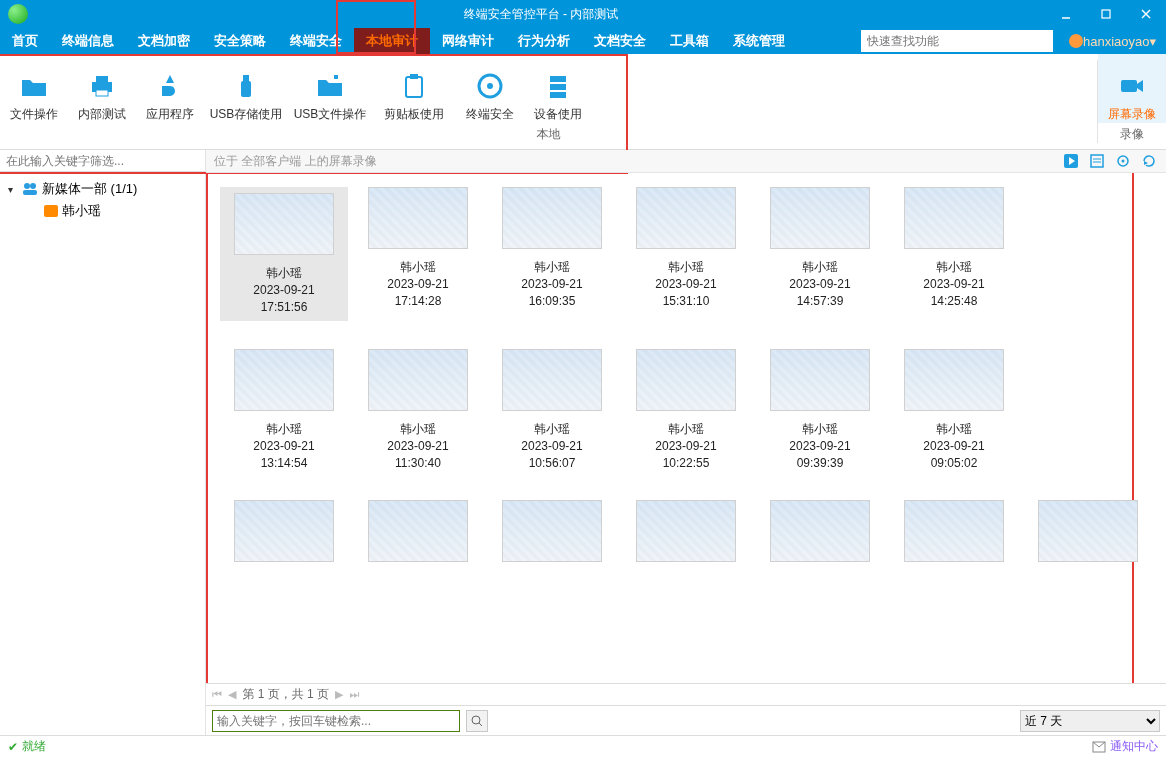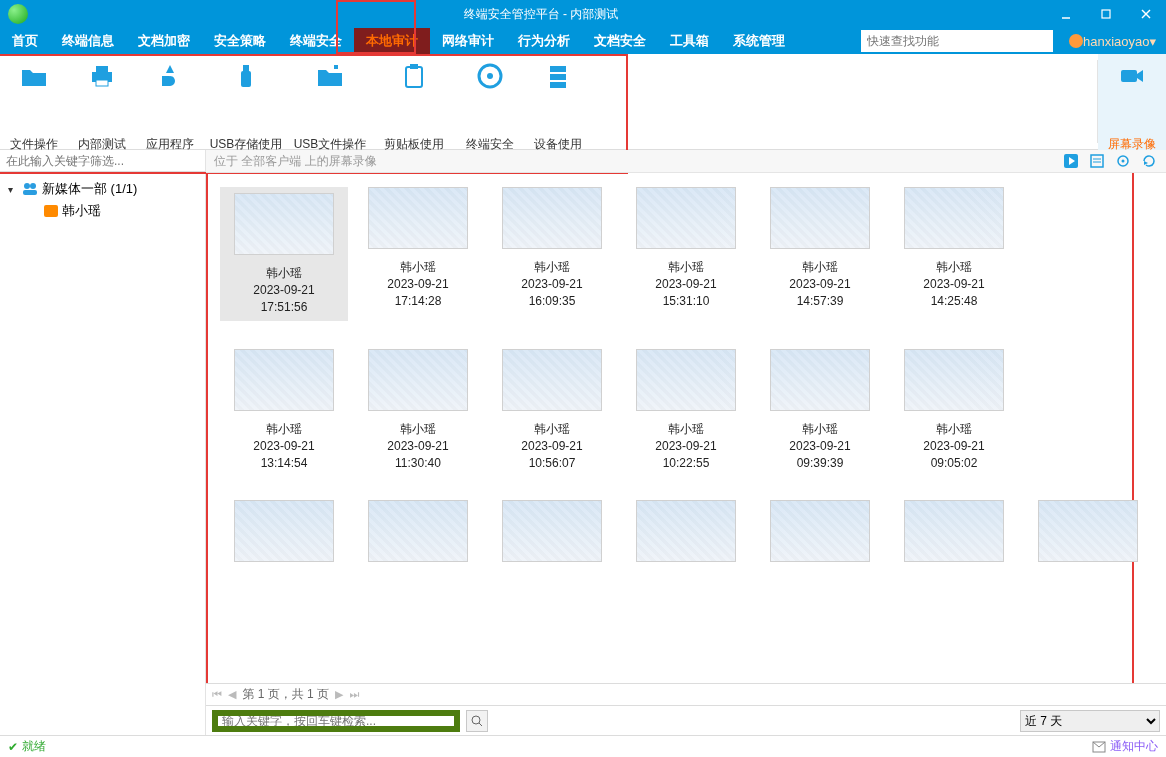--- a/index.html
+++ b/index.html
@@ -19,21 +19,21 @@
 .menubar .menu-item.active { background: #7f1d1d; color: #ff6a00; }
 .menubar .spacer { flex: 1; }
 .menubar .search-box { width: 192px; margin: 2px 6px; background: #fff; border: none; font-size: 12px; padding: 2px 6px; color: #888; }
 .menubar .user { display: flex; align-items: center; color: #ffd9b3; padding: 0 10px; cursor: pointer; }
 .menubar .user .avatar { width: 14px; height: 14px; background: #ff9a3c; border-radius: 50%; }
 
 
 .ribbon { height: 96px; background: #fff; display: flex; border-bottom: 1px solid #ddd; position: relative; }
 .ribbon .group { display: flex; flex-direction: column; }
 .ribbon .tools { display: flex; }
-.ribbon .tool { width: 68px; display: flex; flex-direction: column; align-items: center; padding-top: 6px; cursor: pointer; font-size: 12px; color: #333; gap: 40px; }
+.ribbon .tool { width: 68px; display: flex; flex-direction: column; align-items: center; padding-top: 16px; cursor: pointer; font-size: 12px; color: #333; }
 .ribbon .tool.wide { width: 84px; }
 .ribbon .tool .ico { width: 32px; height: 32px; color: #1f9fe0; display:flex; align-items:center; justify-content:center; }
 .ribbon .tool .lbl { margin-top: 4px; }
 .ribbon .tool.active { background: #e8f4fb; color: #ff6a00; }
 .ribbon .group-label { text-align: center; font-size: 12px; color: #666; padding: 3px 0; }
 .ribbon .divider { width: 1px; background: #e3e3e3; margin: 6px 0; }
 .red-box { border: 2px solid #e53935; position: absolute; pointer-events: none; }
 
 
 .body { display: flex; height: calc(757px - 28px - 26px - 96px - 22px); }
@@ -55,21 +55,21 @@
 .gallery { display: grid; grid-template-columns: repeat(7, 128px); gap: 28px 6px; padding: 14px 14px 4px 14px; }
 .card { width: 128px; display: flex; flex-direction: column; align-items: center; cursor: pointer; }
 .card .thumb { width: 100px; height: 62px; background: linear-gradient(180deg,#d7e6f5,#eef3f8); border: 1px solid #d0d0d0; filter: blur(0.3px); position: relative; }
 .card .thumb::after{content:"";position:absolute;inset:0;background:linear-gradient(45deg,rgba(255,255,255,.4) 0 25%,rgba(0,0,0,.06) 0 50%,rgba(255,255,255,.4) 0 75%,rgba(0,0,0,.06) 0);background-size:10px 10px;opacity:.25;}
 .card.selected { background: #e7e7e7; padding: 6px 0; }
 .card .cap { text-align: center; font-size: 12px; color: #222; margin-top: 10px; line-height: 1.4; }
 
 .pager { height: 22px; border-top: 1px solid #dcdcdc; display: flex; align-items: center; font-size: 12px; color: #666; padding: 0 6px; gap: 6px; }
 .pager .pg-btn { color: #bbb; cursor: pointer; font-size: 11px; }
 .searchrow { height: 30px; border-top: 1px solid #dcdcdc; display: flex; align-items: center; padding: 3px 6px; gap: 6px; }
-.searchrow .kw { flex: 0 0 248px; height: 22px; border: 6px solid #4d7c0f; font-size: 12px; padding: 0 4px; color:#888;}
+.searchrow .kw { flex: 0 0 248px; height: 22px; border: 1px solid #4d7c0f; font-size: 12px; padding: 0 4px; color:#888;}
 .searchrow .go { width: 22px; height: 22px; border: 1px solid #c8c8c8; background: #f2f2f2; cursor: pointer; display:flex;align-items:center;justify-content:center;}
 .searchrow .range { margin-left: auto; height: 22px; border: 1px solid #c8c8c8; font-size: 12px; width: 140px; }
 
 
 .statusbar { height: 22px; border-top: 1px solid #dcdcdc; display: flex; align-items: center; font-size: 12px; color: #3a3; padding: 0 8px; }
 .statusbar .chk { color: #2eab2e; margin-right: 4px; }
 .statusbar .right { margin-left: auto; color: #8b5cf6; display: flex; align-items: center; gap: 4px; cursor:pointer;}
 </style>
 </head>
 <body>

